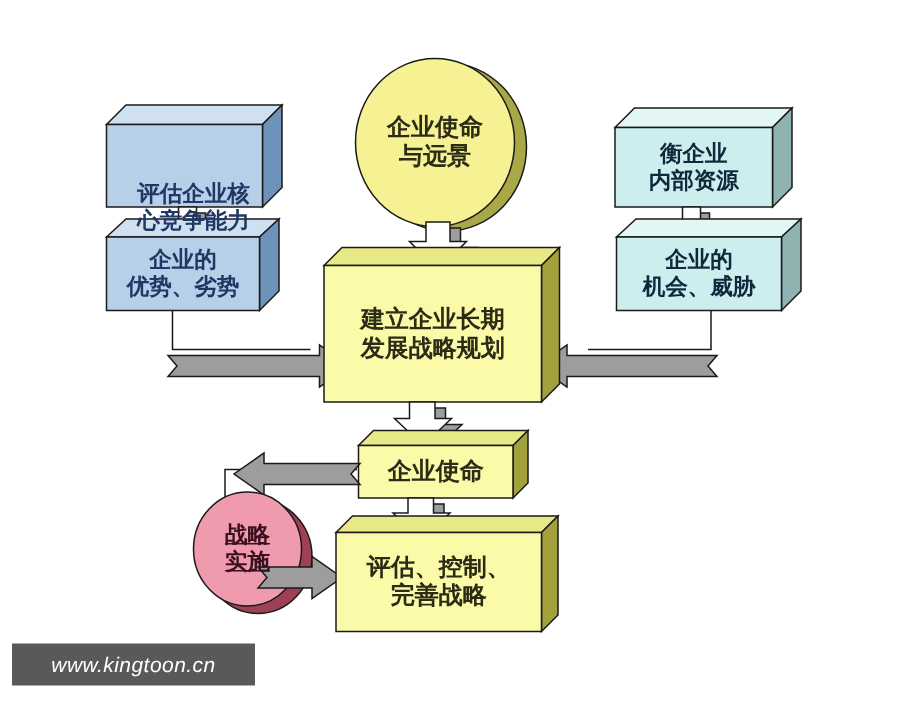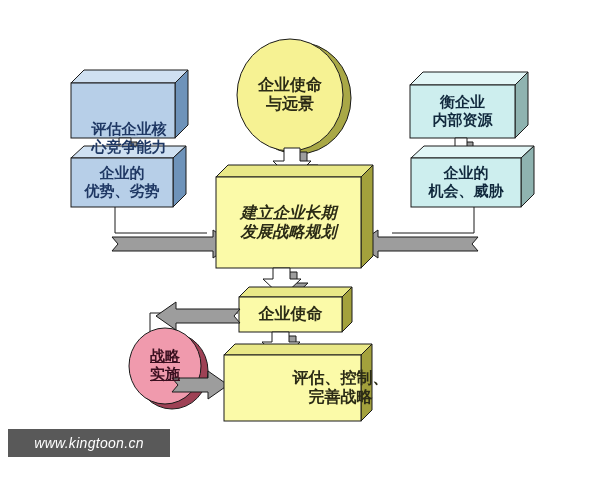--- a/index.html
+++ b/index.html
@@ -181,27 +181,27 @@
 
   <div class="node-label lbl-yellow" style="left:237px; top:63px; width:106px; height:64px; font-size:16px;">企业使命
 与远景</div>
 
   <div class="node-label lbl-cyan" style="left:410px; top:85px; width:105px; height:53px; font-size:15px;">衡企业
 内部资源</div>
 
   <div class="node-label lbl-cyan" style="left:411px; top:158px; width:110px; height:49px; font-size:15px;">企业的
 机会、威胁</div>
 
-  <div class="node-label lbl-yellow" style="left:216px; top:186px; width:145px; height:74px; font-size:16px;font-style:italic;">建立企业长期
+  <div class="node-label lbl-yellow" style="left:216px; top:186px; width:145px; height:74px; font-size:16px;">建立企业长期
 发展战略规划</div>
 
   <div class="node-label lbl-yellow" style="left:239px; top:297px; width:103px; height:35px; font-size:16px;">企业使命</div>
 
   <div class="node-label lbl-pink" style="left:132px; top:340px; width:66px; height:52px; font-size:15px;text-decoration:underline;">战略
 实施</div>
 
-  <div class="node-label lbl-yellow" style="left:224px; top:355px; width:137px; height:66px; font-size:16px;margin-left:48px;">评估、控制、
+  <div class="node-label lbl-yellow" style="left:224px; top:355px; width:137px; height:66px; font-size:16px;">评估、控制、
 完善战略</div>
 
 
   <div class="watermark" id="wm-site">www.kingtoon.cn</div>
 
 </div>
 
 </body></html>

